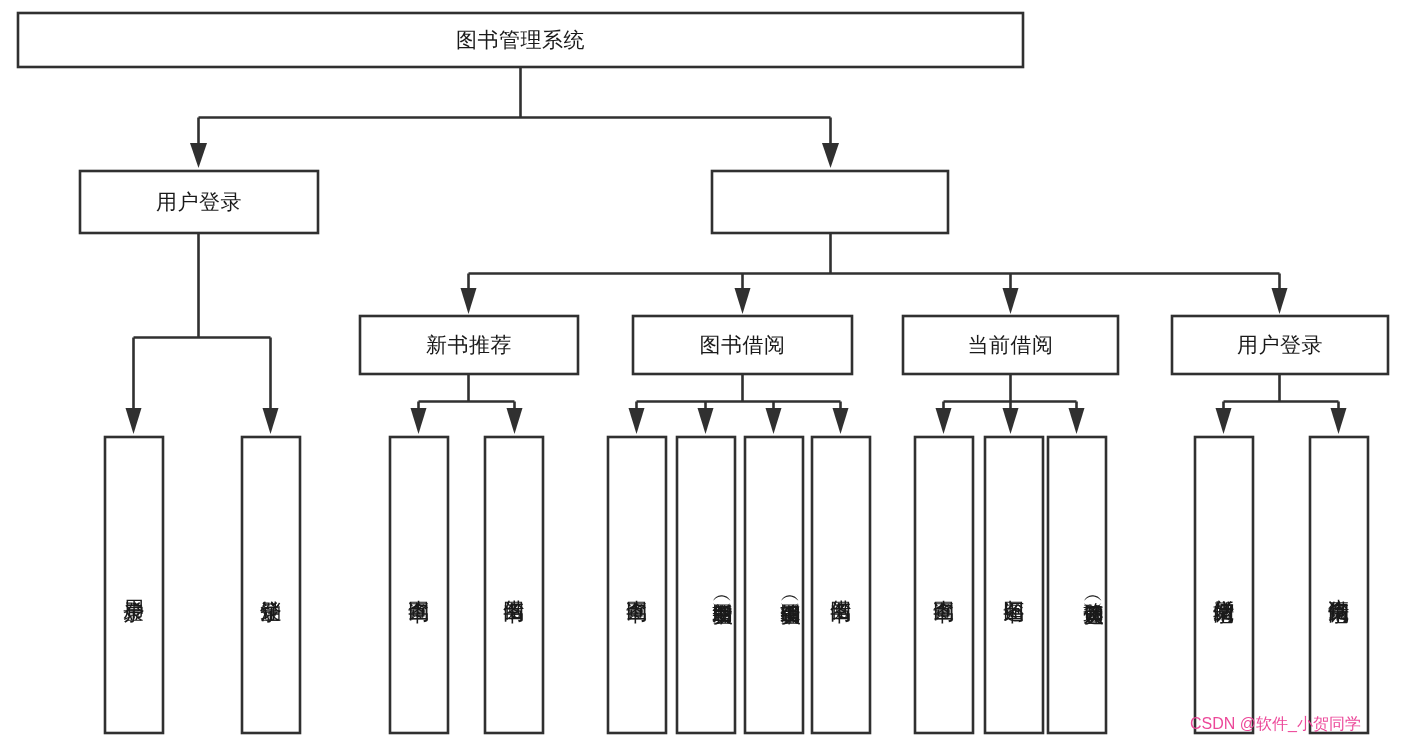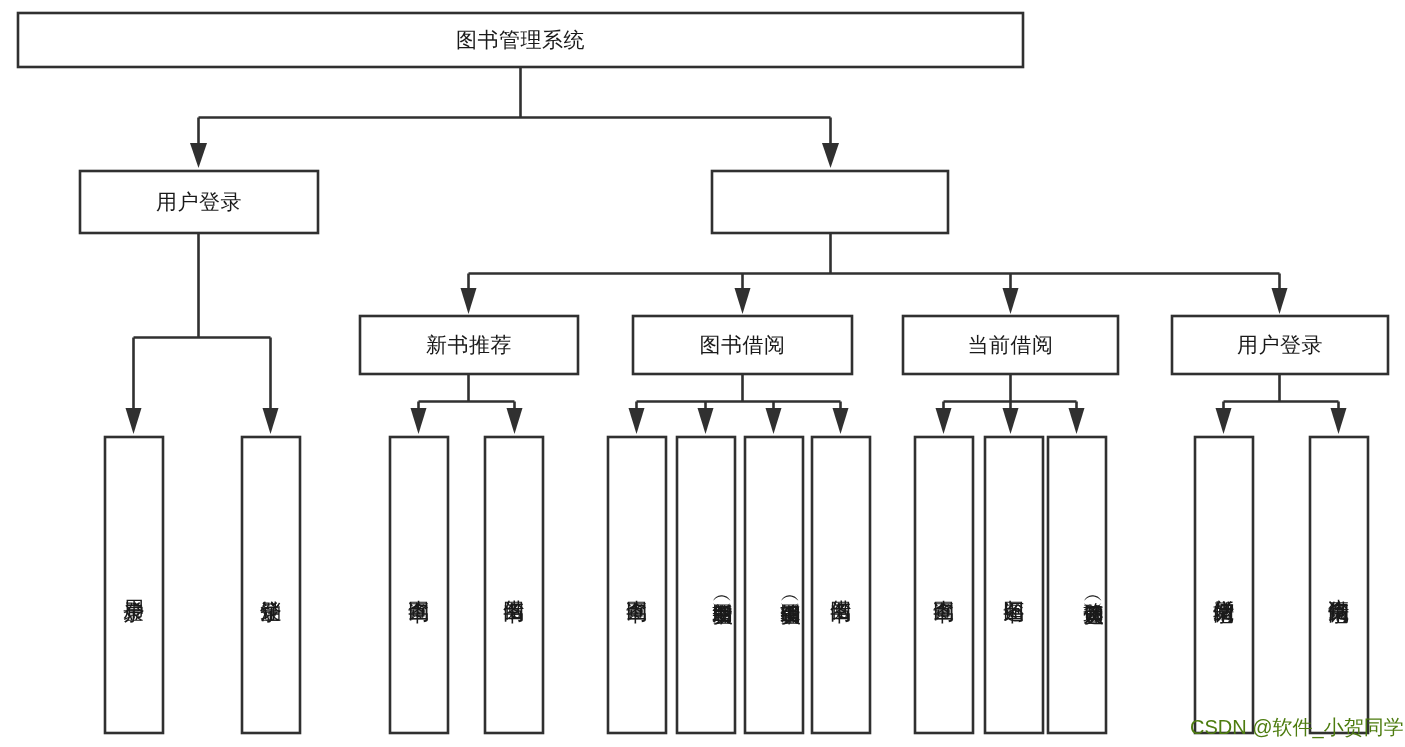--- a/index.html
+++ b/index.html
@@ -68,22 +68,22 @@
     pointer-events: none;
   }
   .node-label-v.small {
     font-size: 20px;
     letter-spacing: 0.5px;
   }
   #watermark {
     position: absolute;
     left: 1190px;
     top: 714px;
-    font-size: 20px;
-    color: #4d7c0f;
+    font-size: 16px;
+    color: #ec4899;
     white-space: nowrap;
     pointer-events: none;
   }
 </style>
 </head>
 <body>
 
 <div id="diagram-root">
 
   <svg id="flow-svg" viewBox="0 0 1405 747">

